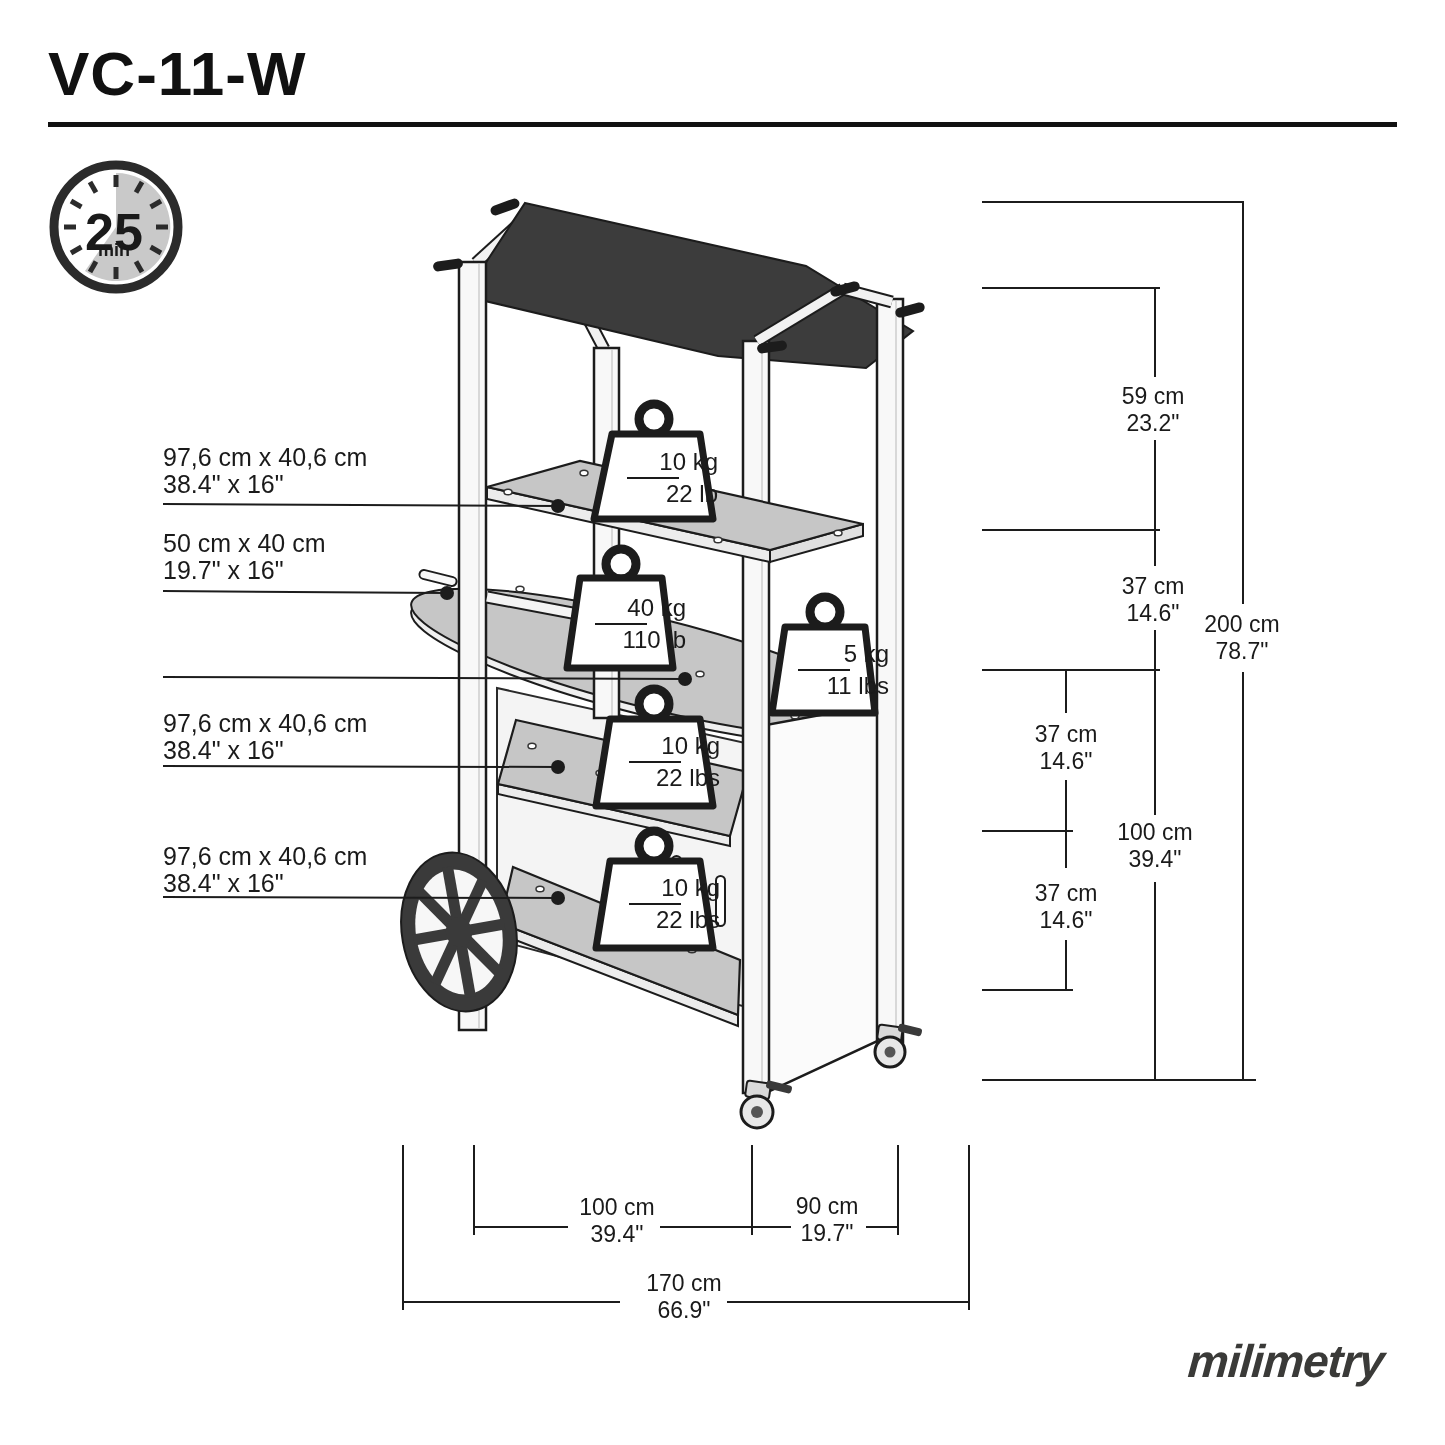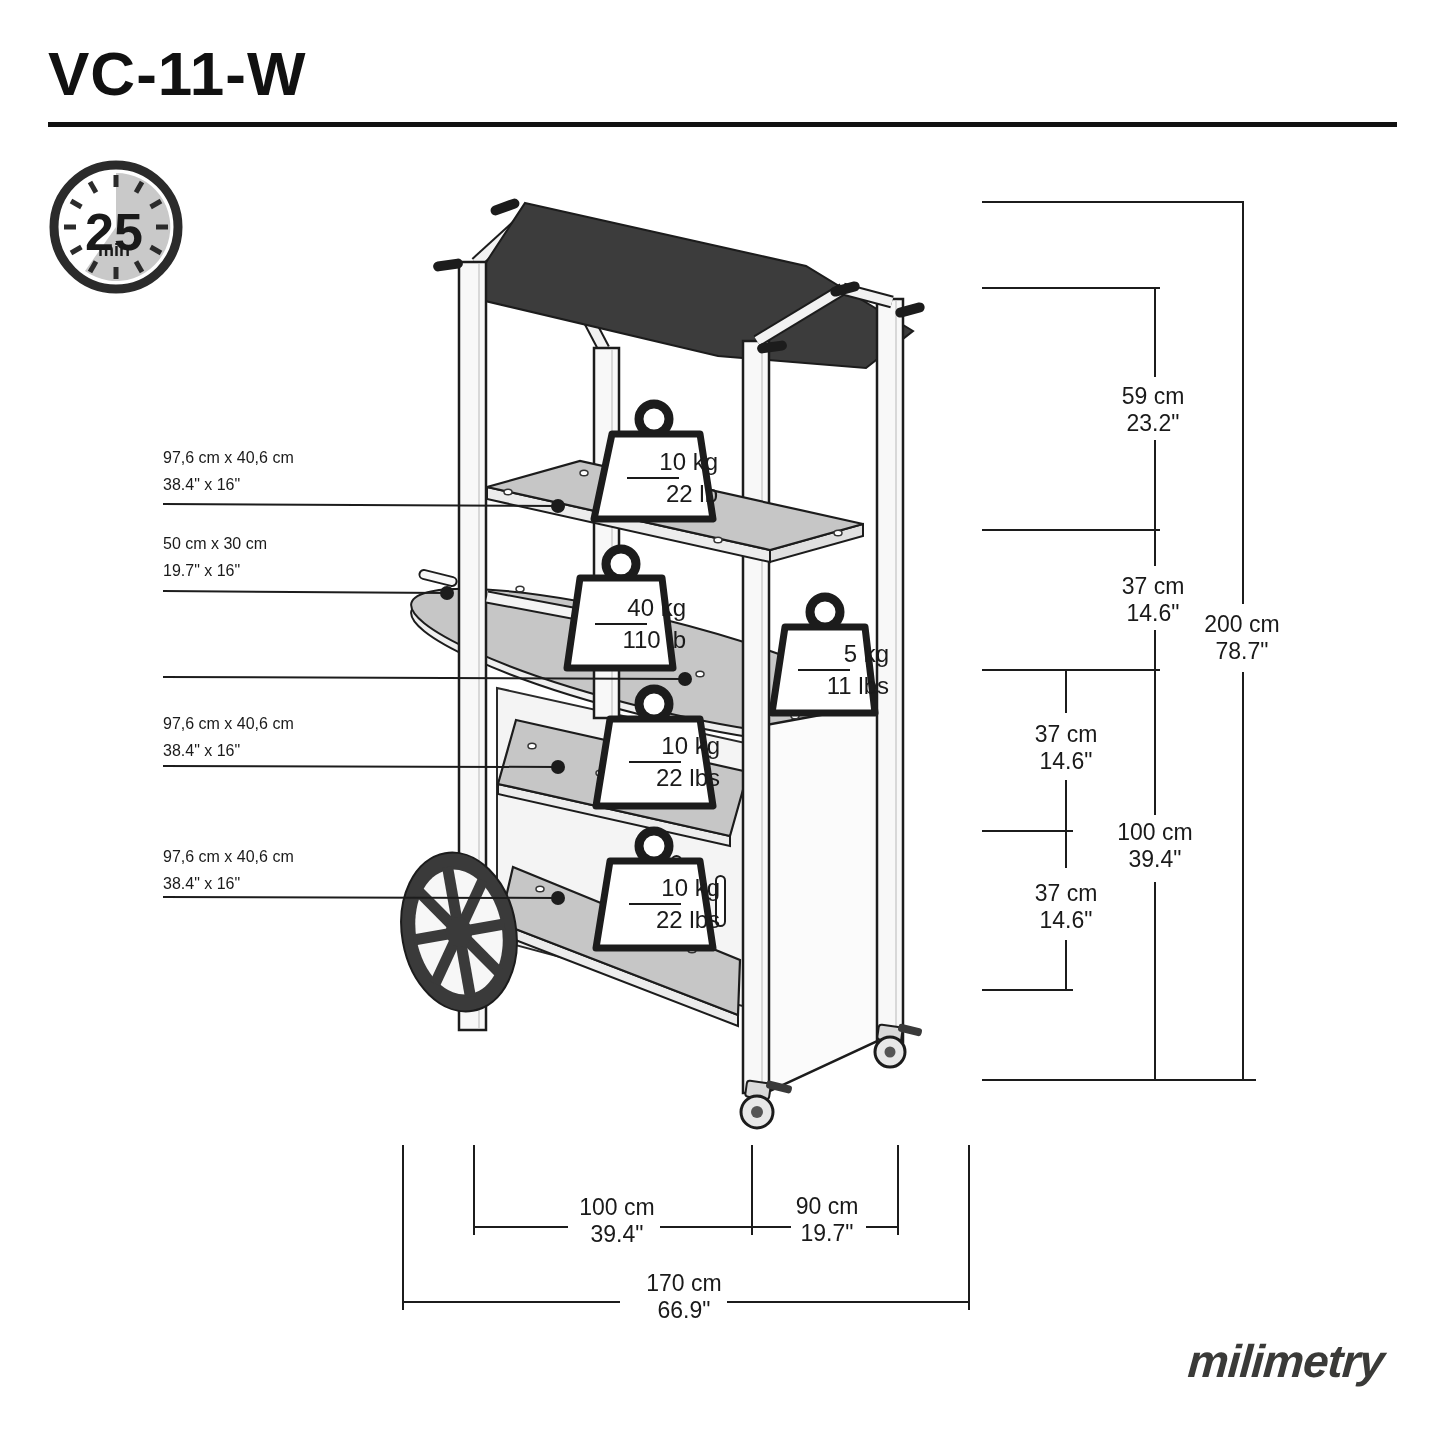--- a/index.html
+++ b/index.html
@@ -1,21 +1,21 @@
 <!DOCTYPE html>
 <html><head>
 <meta charset="utf-8">
 <style>
   html,body{margin:0;padding:0;background:#fff;}
   #page{position:relative;width:1445px;height:1445px;background:#fff;overflow:hidden;
         font-family:Liberation Sans, sans-serif;color:#1a1a1a;}
   #art{position:absolute;left:0;top:0;}
   .abs{position:absolute;white-space:nowrap;}
   .title{left:48px;top:38px;font-size:62px;font-weight:700;letter-spacing:1px;color:#111;}
-  .lbl{font-size:16px;line-height:27px;}
+  .lbl{font-size:25px;line-height:27px;}
   .dim{font-size:23px;line-height:27px;text-align:center;transform:translateX(-50%);}
   .wlabel{font-size:24px;line-height:26px;text-align:right;transform:translateX(-50%);width:130px;}
   .wdiv{width:52px;margin:2px auto;border-top:2.5px solid #1a1a1a;height:0;}
   .timer25{font-size:52px;font-weight:700;transform:translateX(-50%);}
   .timermin{font-size:18px;font-weight:700;transform:translateX(-50%);}
   .logo{font-size:46px;font-weight:700;font-style:italic;letter-spacing:-1px;color:#3a3a38;
         transform:translateX(-50%) skewX(-4deg);}
   
   .ln{stroke:#1c1c1c;stroke-width:2;fill:none;}
   .post{fill:#f8f8f8;stroke:#1c1c1c;stroke-width:2.5;}
@@ -254,21 +254,21 @@
   <div class="abs title">VC-11-W</div>
 
   <div class="abs timer25" style="left:114px;top:202px;">25</div>
   <div class="abs timermin" style="left:114px;top:240px;">min</div>
 
   <div class="abs lbl" style="left:163px;top:444px;">
     <div>97,6 cm x 40,6 cm</div>
     <div>38.4" x 16"</div>
   </div>
   <div class="abs lbl" style="left:163px;top:530px;">
-    <div>50 cm x 30 cm</div>
+    <div>50 cm x 40 cm</div>
     <div>19.7" x 16"</div>
   </div>
   <div class="abs lbl" style="left:163px;top:710px;">
     <div>97,6 cm x 40,6 cm</div>
     <div>38.4" x 16"</div>
   </div>
   <div class="abs lbl" style="left:163px;top:843px;">
     <div>97,6 cm x 40,6 cm</div>
     <div>38.4" x 16"</div>
   </div>

